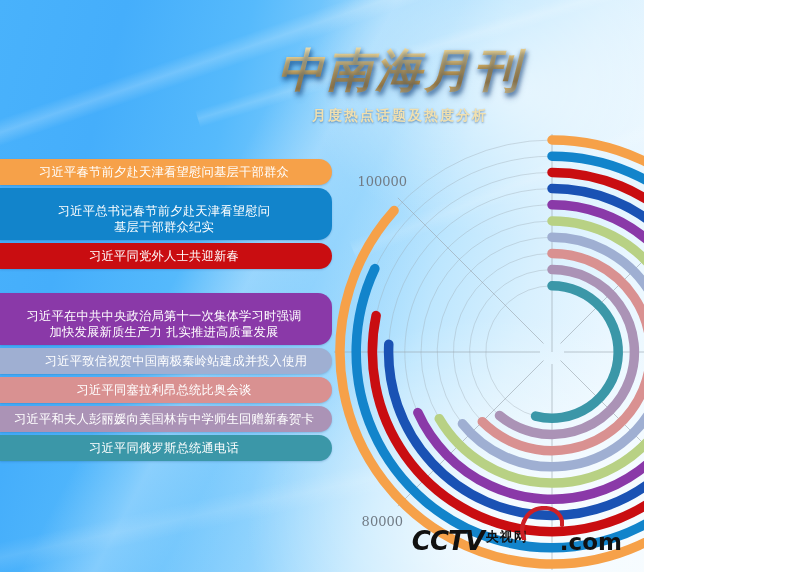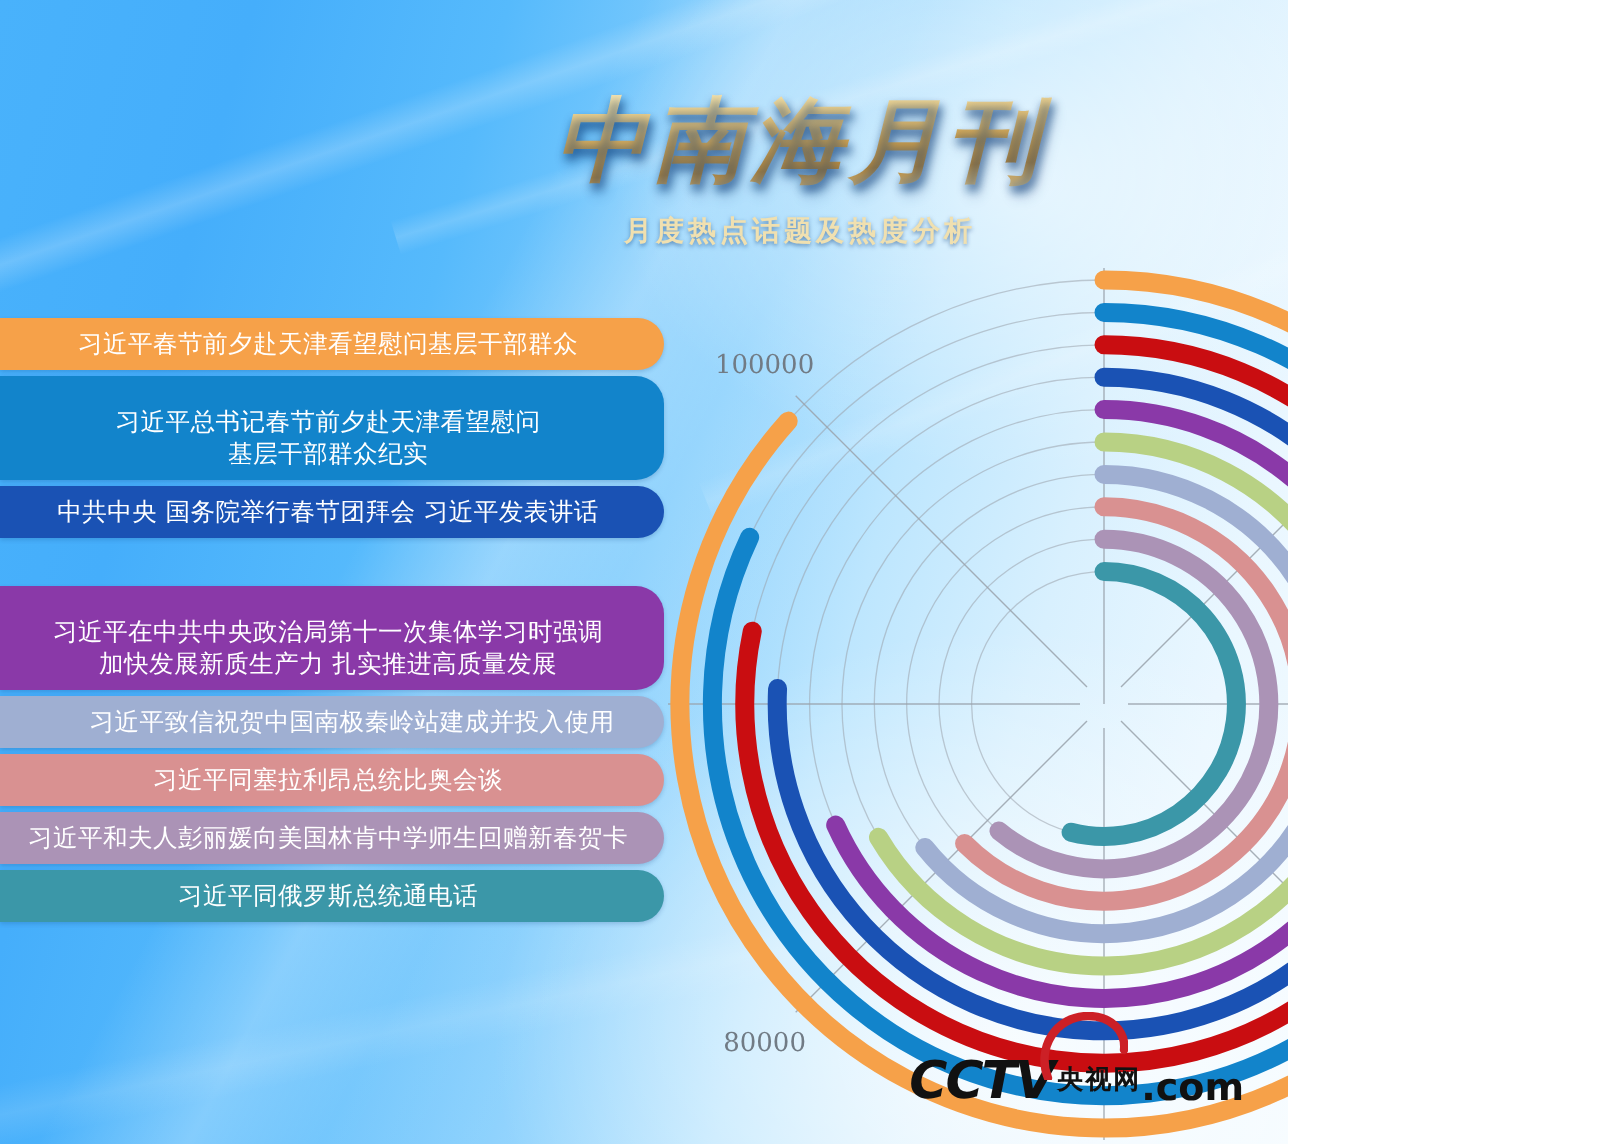--- a/index.html
+++ b/index.html
@@ -148,21 +148,21 @@
     letter-spacing: -1px;
     color: #111111;
     line-height: 1;
   }
   #logo-right { display: flex; flex-direction: row; margin-left: 2px; }
   #logo-cn {
     font-size: 13px; font-weight: bold; color: #111; letter-spacing: 1px; line-height: 1.1;
   }
   #logo-com {
     font-family: "DejaVu Sans", "Liberation Sans", sans-serif;
-    font-size: 19px; font-weight: bold; color: #111; line-height: 1; margin-top: 1px;
+    font-size: 23px; font-weight: bold; color: #111; line-height: 1; margin-top: 1px; margin-left: 32px;
   }
   #logo-swoosh { position: absolute; right: 58px; bottom: 14px; }
 </style>
 </head>
 <body>
 
 <div id="stage">
 
   <div class="streak streak-a"></div>
   <div class="streak streak-b"></div>
@@ -173,21 +173,21 @@
 
   <div id="header">
     <div id="main-title">中南海月刊</div>
     <div id="sub-title">月度热点话题及热度分析</div>
   </div>
 
   <div id="topic-list">
       <div class="topic-item" style="background: rgb(246, 161, 73);"><span>习近平春节前夕赴天津看望慰问基层干部群众</span></div>
       <div class="topic-item two-line" style="background: rgb(18, 132, 203);"><span>习近平总书记春节前夕赴天津看望慰问
 基层干部群众纪实</span></div>
-      <div class="topic-item" style="background: rgb(26, 82, 180);"><span>中共中央 国务院举行春节团拜会 习近平发表讲话</span></div>
+      <div class="topic-item" style="background: rgb(201, 13, 17);"><span>习近平同党外人士共迎新春</span></div>
       <div class="topic-item two-line" style="background: rgb(138, 57, 168); margin-top: 24px;"><span>习近平在中共中央政治局第十一次集体学习时强调
 加快发展新质生产力 扎实推进高质量发展</span></div>
       <div class="topic-item" style="background: rgb(159, 175, 210); padding-left: 32px;"><span>习近平致信祝贺中国南极秦岭站建成并投入使用</span></div>
       <div class="topic-item" style="background: rgb(217, 145, 145);"><span>习近平同塞拉利昂总统比奥会谈</span></div>
       <div class="topic-item" style="background: rgb(171, 147, 182);"><span>习近平和夫人彭丽媛向美国林肯中学师生回赠新春贺卡</span></div>
       <div class="topic-item" style="background: rgb(59, 151, 168);"><span>习近平同俄罗斯总统通电话</span></div>
     </div>
 
   <div id="gauge-wrap">
     <svg id="gauge-svg" width="468" height="452" viewBox="0 0 468 452">

